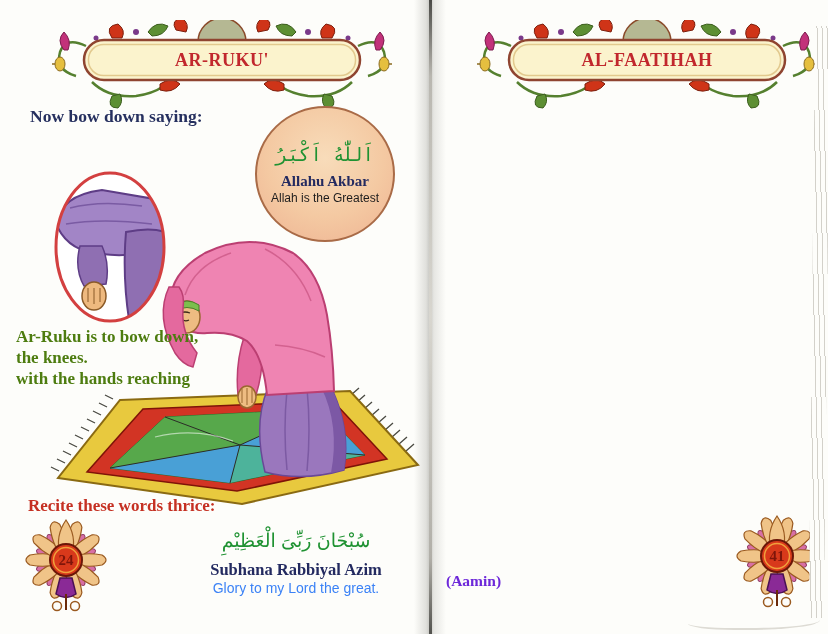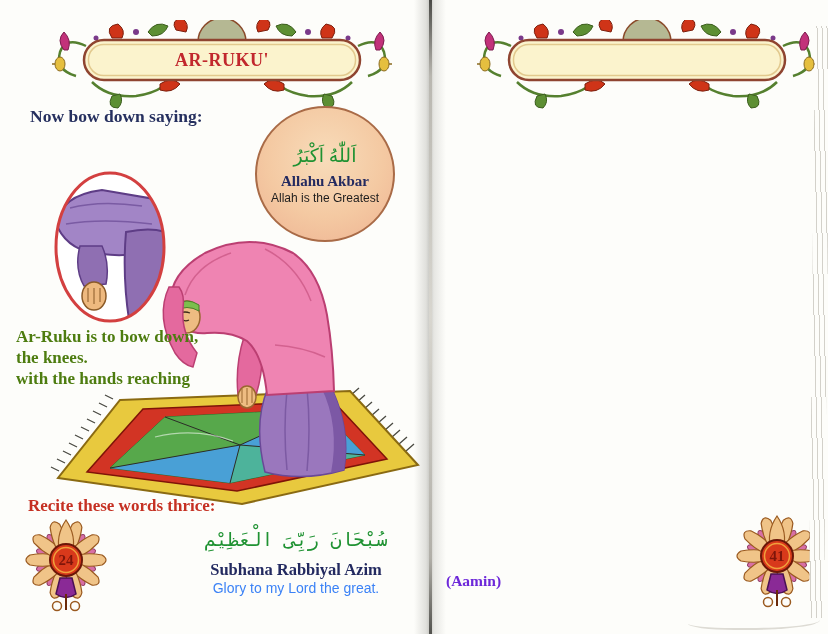--- a/index.html
+++ b/index.html
@@ -20,28 +20,28 @@
   .banner{position:absolute;width:340px;height:90px;}
   .banner svg{position:absolute;left:0;top:0;}
   .banner-title{position:absolute;left:34px;top:20px;width:272px;height:40px;line-height:40px;
     text-align:center;font-weight:bold;font-size:18px;letter-spacing:.5px;color:#c1272d;}
 
   
   .instruction{position:absolute;left:30px;top:106px;font-weight:bold;font-size:17.5px;color:#26305f;}
   .badge{position:absolute;left:255px;top:106px;width:136px;height:132px;border-radius:50%;
     background:radial-gradient(circle at 50% 38%,#f8dcba 0%,#f4c9a2 55%,#eeb292 100%);
     border:2px solid #a96b47;display:flex;flex-direction:column;align-items:center;justify-content:center;text-align:center;}
-  .badge .ar{font-family:Liberation Serif, serif;font-size:19px;color:#1f9232;direction:rtl;line-height:26px;}
+  .badge .ar{font-family:Liberation Mono, monospace;font-size:19px;color:#1f9232;direction:rtl;line-height:26px;}
   .badge .tr{font-weight:bold;font-size:15px;color:#232a60;line-height:19px;margin-top:3px;}
   .badge .en{font-family:"Liberation Sans",sans-serif;font-size:12px;color:#1d1d1d;line-height:15px;}
   .description{position:absolute;left:16px;top:326px;width:220px;font-weight:bold;font-size:17px;
     line-height:21px;color:#4d7c0f;}
   .recite{position:absolute;left:28px;top:496px;font-weight:bold;font-size:17px;color:#c53022;}
   .tasbih{position:absolute;left:178px;top:524px;width:236px;text-align:center;}
-  .tasbih .ar{font-family:Liberation Mono, monospace;font-size:19px;color:#1f9232;direction:rtl;line-height:34px;text-align:center;}
+  .tasbih .ar{font-family:Liberation Sans, sans-serif;font-size:19px;color:#1f9232;direction:rtl;line-height:34px;text-align:center;}
   .tasbih .tr{font-weight:bold;font-size:16.5px;color:#232a60;line-height:20px;margin-top:2px;}
   .tasbih .en{font-family:"Liberation Sans",sans-serif;font-size:14px;color:#3b82f6;line-height:17px;}
   .aamin{position:absolute;left:446px;top:572px;font-weight:bold;font-size:15.5px;color:#6d28d9;}
 
   .flower{position:absolute;width:92px;height:106px;}
   .inset-oval{position:absolute;left:50px;top:168px;width:120px;height:158px;}
   .scene{position:absolute;left:35px;top:225px;width:392px;height:292px;}
 </style>
 </head>
 <body>
@@ -199,20 +199,21 @@
       <div class="en">Glory to my Lord the great.</div>
     </div>
   </div>
 
   <div class="page" style="left:432px;width:396px;">
 
     <div class="banner" style="left:45px;top:20px;">
       <svg width="340" height="90" viewBox="0 0 340 90">
         <use href="#banner-ornament"></use>
       </svg>
+      <div class="banner-title">AL-FAATIHAH</div>
     </div>
 
     <div class="aamin" style="left:14px;">(Aamin)</div>
 
     <svg class="flower" style="left:299px;top:514px;" viewBox="0 0 92 106">
       <use href="#flower-petals"></use>
       <text x="46" y="47" text-anchor="middle" font-family="Liberation Serif,serif" font-weight="bold" font-size="15" fill="#7e150a">41</text>
     </svg>
   </div>
 

